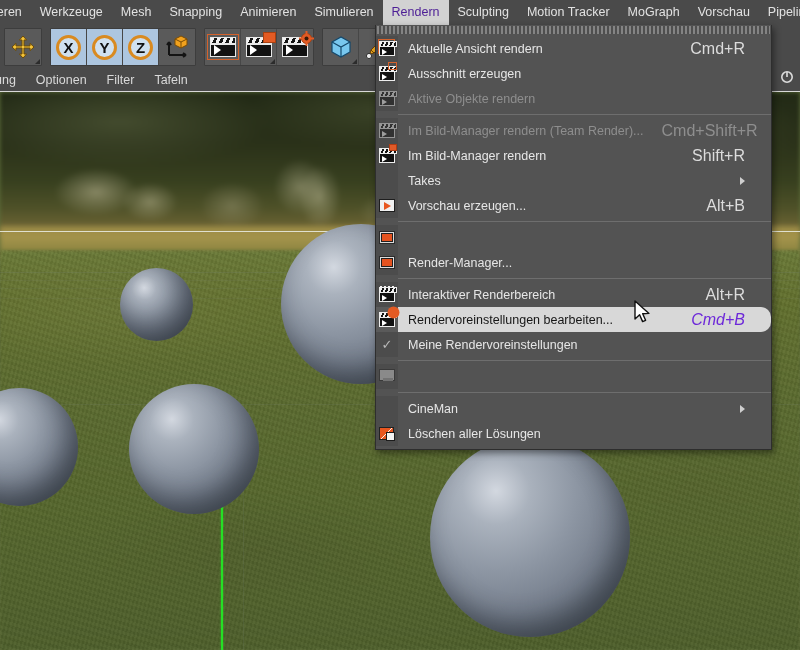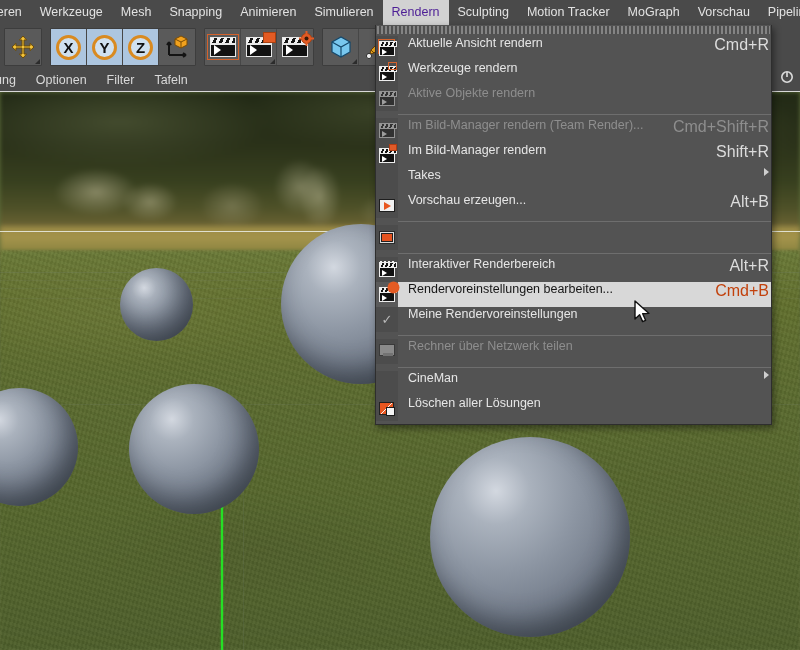--- a/index.html
+++ b/index.html
@@ -209,33 +209,33 @@
   }
   .tearoff {
     height:8px; margin:1px 1px 2px 1px;
     background-image:repeating-linear-gradient(90deg,#8d8d8d 0 2px,#4f4f4f 2px 4px),
                      repeating-linear-gradient(0deg,#8d8d8d 0 2px,#4f4f4f 2px 4px);
     background-size:4px 4px;
     opacity:.85;
   }
   .mi {
     position:relative;
-    display:flex; align-items:flex-start;
+    display:flex; align-items:center;
     height:25px;
-    padding-left:32px; padding-right:2px;
+    padding-left:32px; padding-right:26px;
     color:#e6e6e6;
     font-size:12.5px;
     white-space:nowrap;
   }
   .mi.disabled { color:#8e8e8e; }
-  .mi.hl { background:#d8d8d8; color:#161616; }
+  .mi.hl { background:#d8d8d8; color:#161616;border-radius:10px; }
   .mi .lbl { flex:1; }
   .mi .sc { color:#dcdcdc; font-size:16px; padding-left:18px; }
   .mi.disabled .sc { color:#8e8e8e; }
-  .mi.hl .sc { color:#c2410c; }
+  .mi.hl .sc { color:#6d28d9;font-style:italic; }
   .mi .arrow {
     width:0; height:0;
     border-left:5px solid #cfcfcf;
     border-top:4px solid transparent;
     border-bottom:4px solid transparent;
     margin-left:8px;
   }
   .sep {
     height:1px; margin:3px 0 3px 22px;
     background:#6e6e6e;
@@ -497,21 +497,21 @@
       <span class="sc">Cmd+R</span>
     </div>
 
     <div class="mi">
       <div class="icol">
         <div class="mi-icon">
           <div class="ic-clap"></div>
           <div style="position:absolute;right:-1px;top:-4px;width:9px;height:8px;border:1.5px solid #d4622c;"></div>
         </div>
       </div>
-      <span class="lbl">Werkzeuge rendern</span>
+      <span class="lbl">Ausschnitt erzeugen</span>
       <span class="sc"></span>
     </div>
 
     <div class="mi disabled">
       <div class="icol">
         <div class="mi-icon" style="opacity:.45">
           <div class="ic-clap"></div>
         </div>
       </div>
       <span class="lbl">Aktive Objekte rendern</span>
@@ -560,20 +560,30 @@
     <div class="mi">
       <div class="icol">
         <div class="mi-icon">
           <div class="ic-frame"></div>
             <div class="ic-frame-in"></div>
         </div>
       </div>
       <span class="sc"></span>
     </div>
 
+    <div class="mi">
+      <div class="icol">
+        <div class="mi-icon">
+          <div class="ic-frame"></div>
+            <div class="ic-frame-in"></div>
+        </div>
+      </div>
+      <span class="lbl">Render-Manager...</span>
+      <span class="sc"></span>
+    </div>
     <div class="sep"></div>
 
     <div class="mi">
       <div class="icol">
         <div class="mi-icon">
           <div class="ic-dots"></div>
             <div class="ic-clap"></div>
         </div>
       </div>
       <span class="lbl">Interaktiver Renderbereich</span>
@@ -600,21 +610,20 @@
     </div>
     <div class="sep"></div>
 
 
     <div class="mi disabled">
       <div class="icol">
         <div class="mi-icon" style="opacity:.5">
           <div class="ic-mon"></div>
         </div>
       </div>
-      <span class="lbl">Rechner über Netzwerk teilen</span>
       <span class="sc"></span>
     </div>
     <div class="sep"></div>
 
     <div class="mi">
       <div class="icol"></div>
       <span class="lbl">CineMan</span>
       <span class="arrow"></span>
     </div>
 

